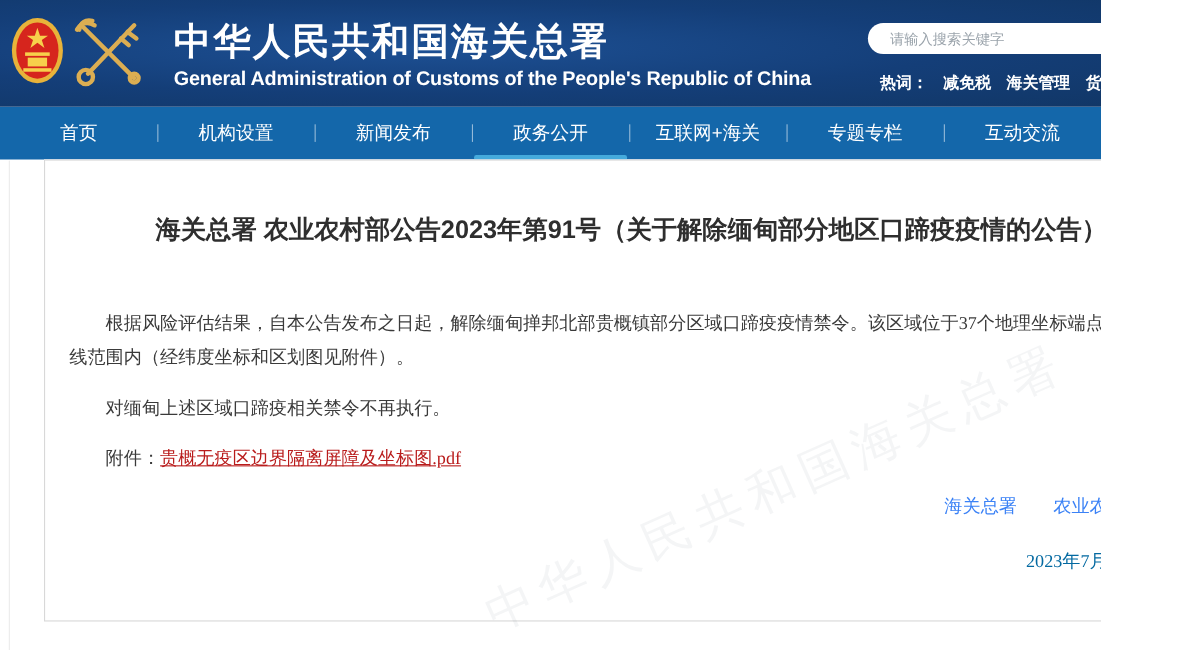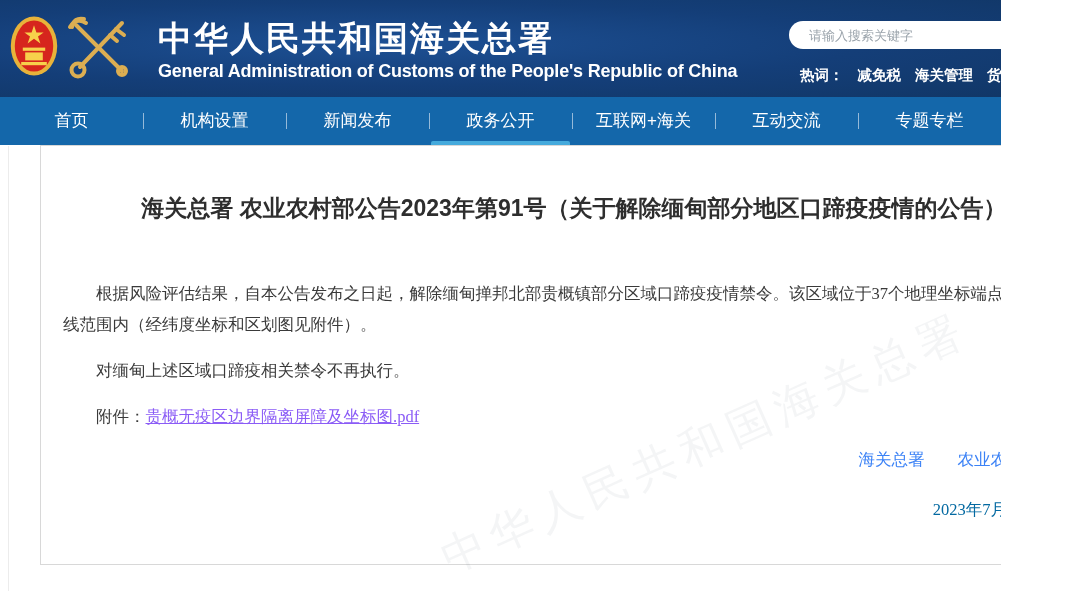--- a/index.html
+++ b/index.html
@@ -63,21 +63,21 @@
   }
   .title {
     max-width:910px; margin:16px auto 0; text-align:right;
     font-size:23px; font-weight:bold; color:#2e2e2e; line-height:52px;
     font-family:"Liberation Sans", sans-serif;
   }
   .body-text { margin-top:44px; font-family:Liberation Serif, serif; }
   .body-text p {
     margin:0 0 15px; text-indent:2em; font-size:16.5px; line-height:31px; color:#3a3a3a;
   }
-  .att-link { color:#8b5cf6; text-decoration:underline;text-align:right; }
+  .att-link { color:#b91c1c; text-decoration:underline;text-align:right; }
   .signature {
     margin-top:14px; text-align:right; font-family:Liberation Mono, monospace;
     font-size:16.5px; color:#3b82f6; line-height:27px;
   }
   .pub-date {
     margin-top:22px; text-align:right; font-family:"Liberation Serif", serif;
     font-size:16.5px; color:#0369a1; line-height:27px;
   }
   .watermark {
     position:absolute; left:370px; top:230px; width:760px;
@@ -129,22 +129,22 @@
       <a href="#">行政监管</a>
     </div>
   </header>
 
   <nav class="nav">
     <div class="nav-item"><span>首页</span></div>
     <div class="nav-item"><span>机构设置</span></div>
     <div class="nav-item"><span>新闻发布</span></div>
     <div class="nav-item active"><span>政务公开</span></div>
     <div class="nav-item"><span>互联网+海关</span></div>
+    <div class="nav-item"><span>专题专栏</span></div>
     <div class="nav-item"><span>互动交流</span></div>
-    <div class="nav-item"><span>专题专栏</span></div>
   </nav>
 
 
   <main class="content-box">
     <h1 class="title">海关总署 农业农村部公告2023年第91号（关于解除缅甸部分地区口蹄疫疫情的公告）</h1>
     <div class="body-text">
       <p>根据风险评估结果，自本公告发布之日起，解除缅甸掸邦北部贵概镇部分区域口蹄疫疫情禁令。该区域位于37个地理坐标端点的连线范围内（经纬度坐标和区划图见附件）。</p>
       <p>对缅甸上述区域口蹄疫相关禁令不再执行。</p>
       <p><span>附件：</span><a href="#" class="att-link">贵概无疫区边界隔离屏障及坐标图.pdf</a></p>
     </div>

